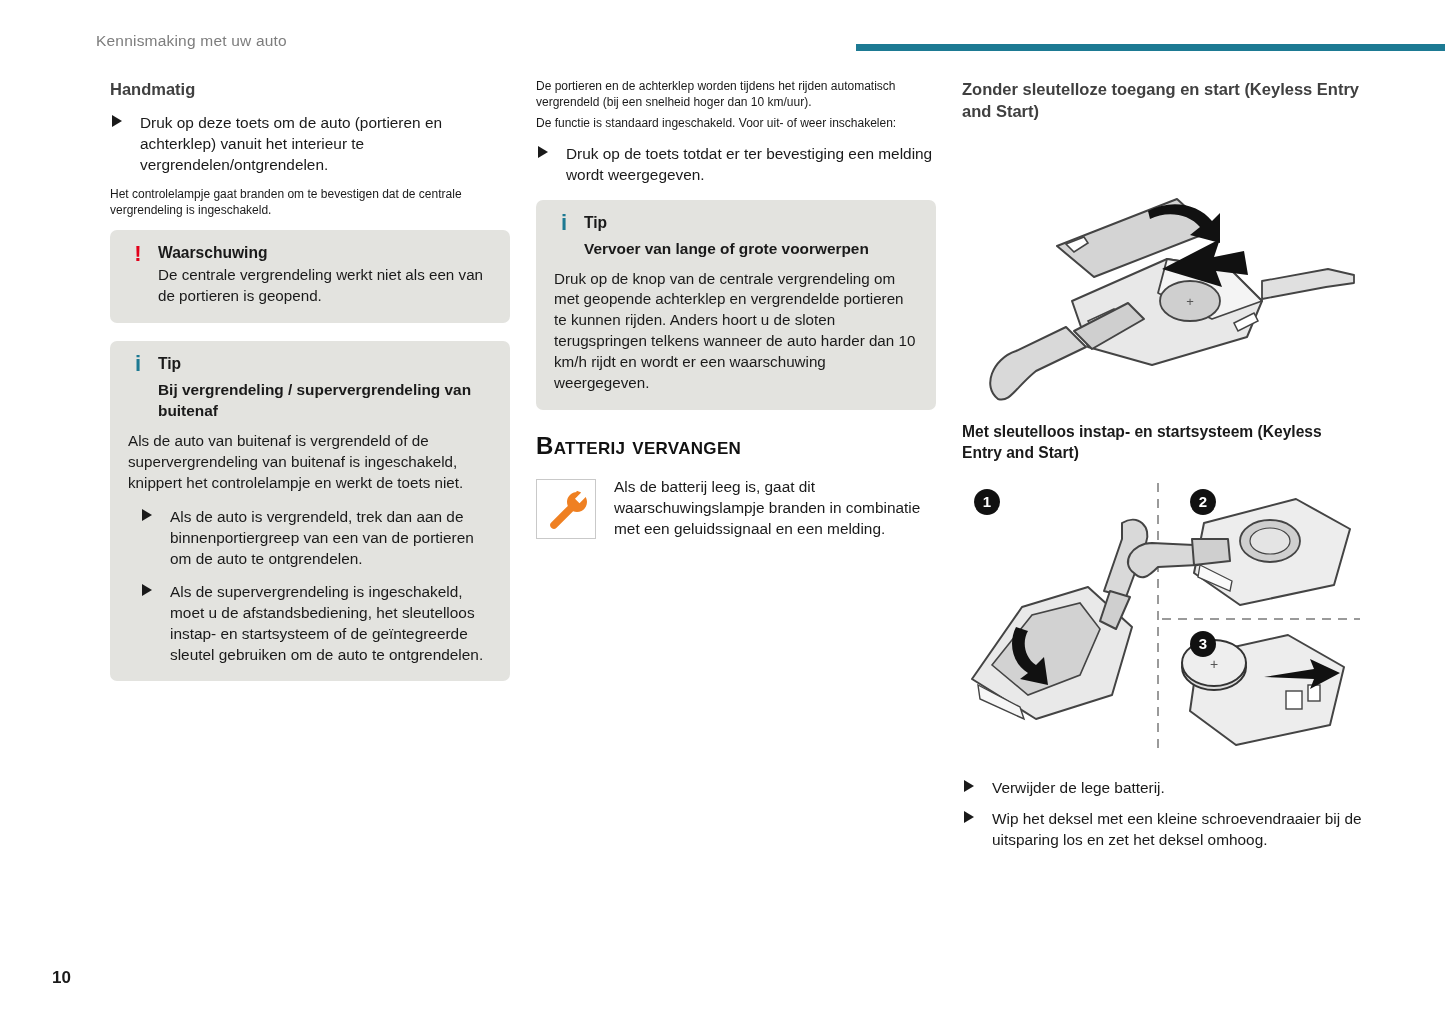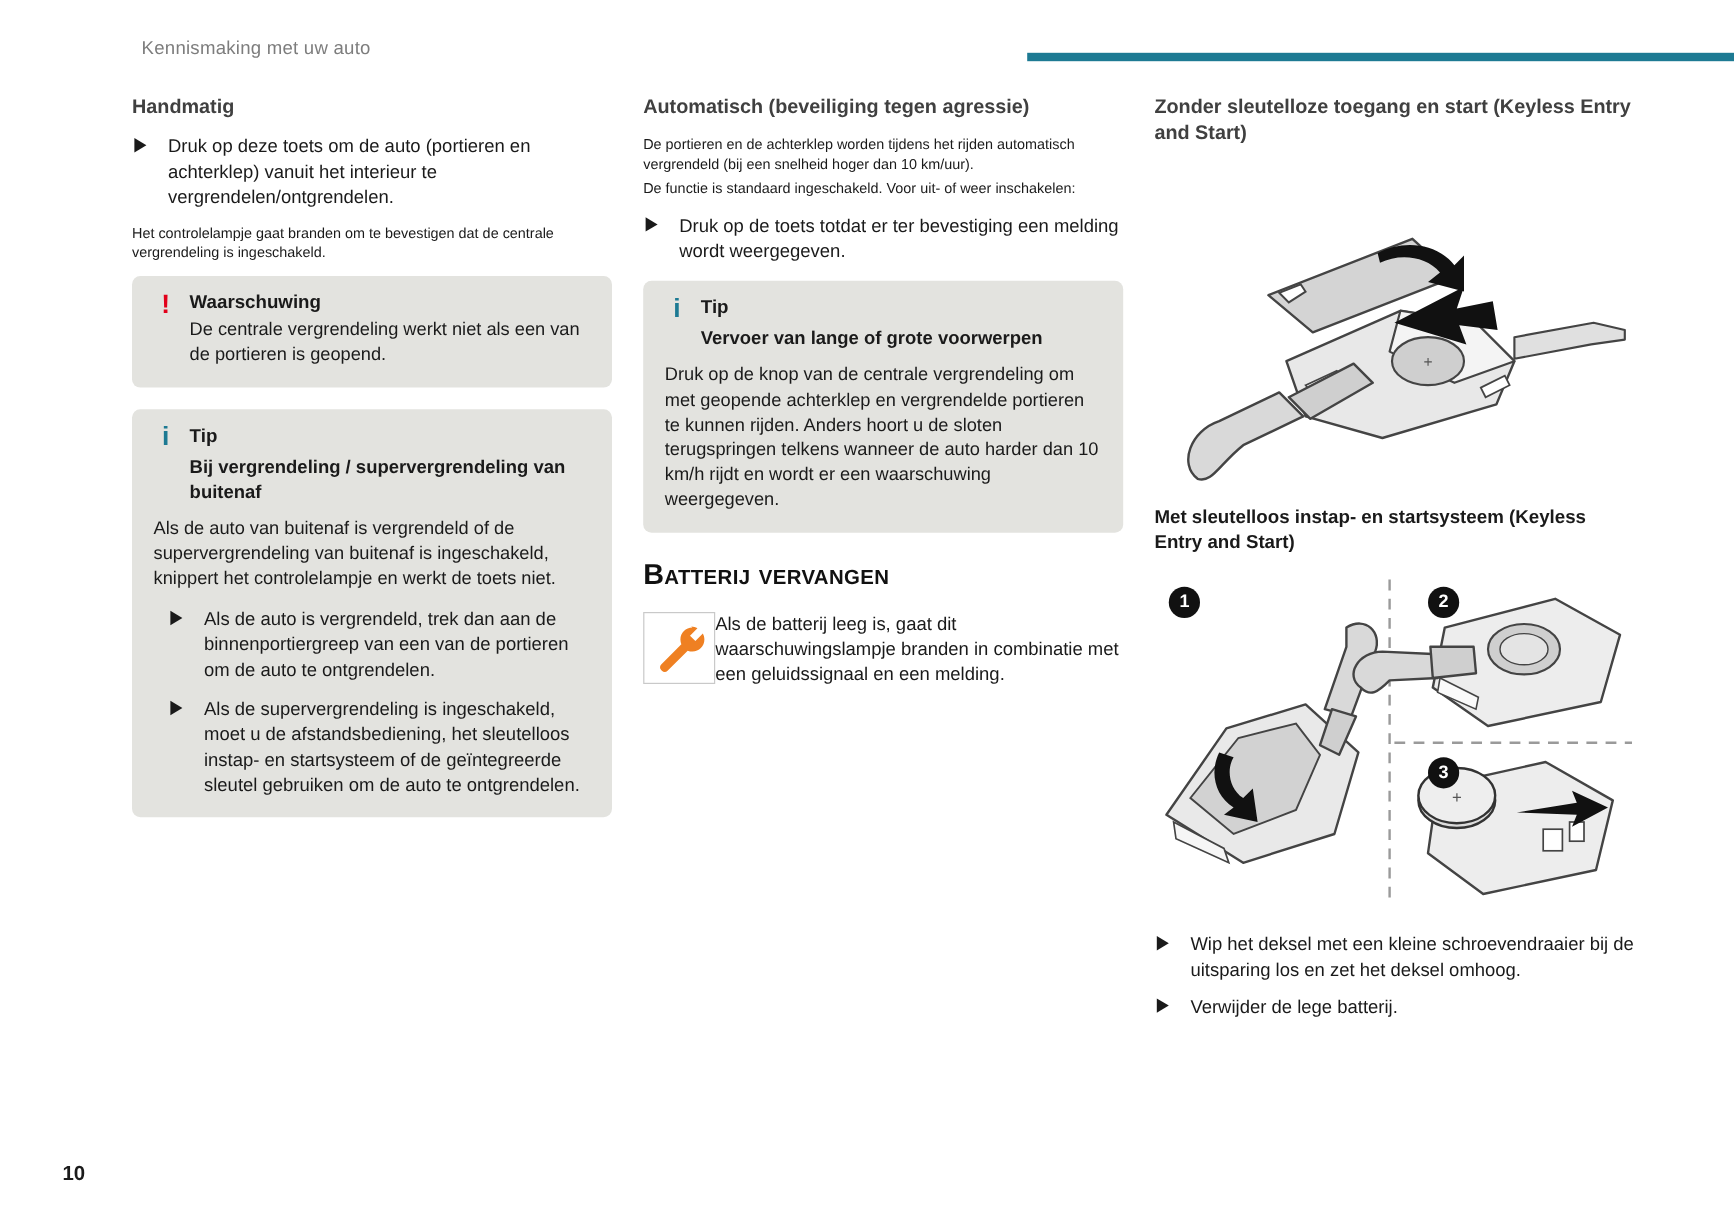--- a/index.html
+++ b/index.html
@@ -24,21 +24,21 @@
 
   
   .header {
     position: absolute;
     left: 0; top: 0;
     width: 1445px;
     height: 56px;
   }
   .header-title {
     position: absolute;
-    left: 118px;
+    left: 96px;
     top: 32px;
     font-size: 15.5px;
     color: #7d7d7d;
     letter-spacing: 0.2px;
   }
   .header-rule {
     position: absolute;
     left: 856px;
     top: 44px;
     width: 589px;
@@ -145,21 +145,22 @@
     font-weight: bold;
     margin: 22px 0 14px 0;
     font-variant: small-caps;
     letter-spacing: 0.3px;
     color: #111;
   }
 
   
   .icon-note {
     display: flex;
-    align-items: center;
+    gap: 18px;
+    align-items: flex-end;
     margin-bottom: 23px;
   }
   .wrench-box {
     width: 58px; height: 58px;
     border: 1px solid #c9c9c9;
     background: #fff;
     flex: 0 0 58px;
     position: relative;
   }
   .icon-note .txt {
@@ -251,21 +252,20 @@
       </div>
       <div class="bullet" style="padding-left:42px;">
         <span class="tri" style="left:14px;"></span>
         <span>Als de supervergrendeling is ingeschakeld, moet u de afstandsbediening, het sleutelloos instap- en startsysteem of de geïntegreerde sleutel gebruiken om de auto te ontgrendelen.</span>
       </div>
     </div>
   </div>
 
   <div class="col col2">
 
-    <h3 class="sub">Automatisch (beveiliging tegen agressie)</h3>
 
     <p class="body tight">De portieren en de achterklep worden tijdens het rijden automatisch vergrendeld (bij een snelheid hoger dan 10 km/uur).</p>
     <p class="body">De functie is standaard ingeschakeld. Voor uit- of weer inschakelen:</p>
 
     <div class="bullet">
       <span class="tri"></span>
       <span>Druk op de toets totdat er ter bevestiging een melding wordt weergegeven.</span>
     </div>
 
     <div class="callout" style="margin-top:14px;">
@@ -368,23 +368,23 @@
 
       
       <div class="numcirc" style="position:absolute; left:12px; top:10px;">1</div>
       <div class="numcirc" style="position:absolute; left:228px; top:10px;">2</div>
       <div class="numcirc" style="position:absolute; left:228px; top:152px;">3</div>
     </div>
 
     <div style="margin-top:18px;">
       <div class="bullet">
         <span class="tri"></span>
-        <span>Wip het deksel met een kleine schroevendraaier bij de uitsparing los en zet het deksel omhoog.</span>
+        <span>Verwijder de lege batterij.</span>
       </div>
       <div class="bullet">
         <span class="tri"></span>
-        <span>Verwijder de lege batterij.</span>
+        <span>Wip het deksel met een kleine schroevendraaier bij de uitsparing los en zet het deksel omhoog.</span>
       </div>
     </div>
   </div>
 
   <div class="pageno">10</div>
 </div>
 
 </body></html>

